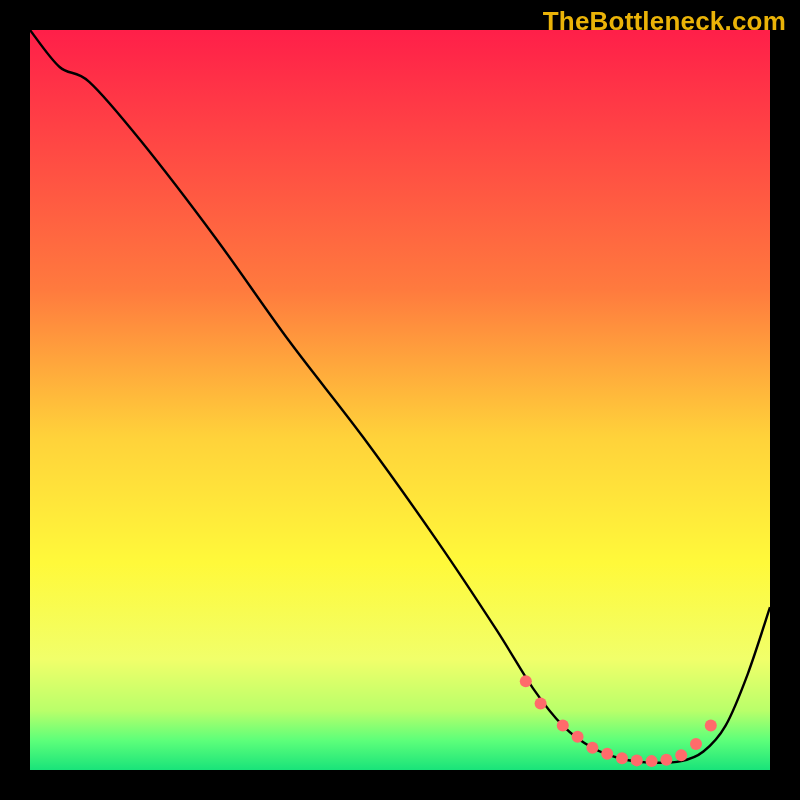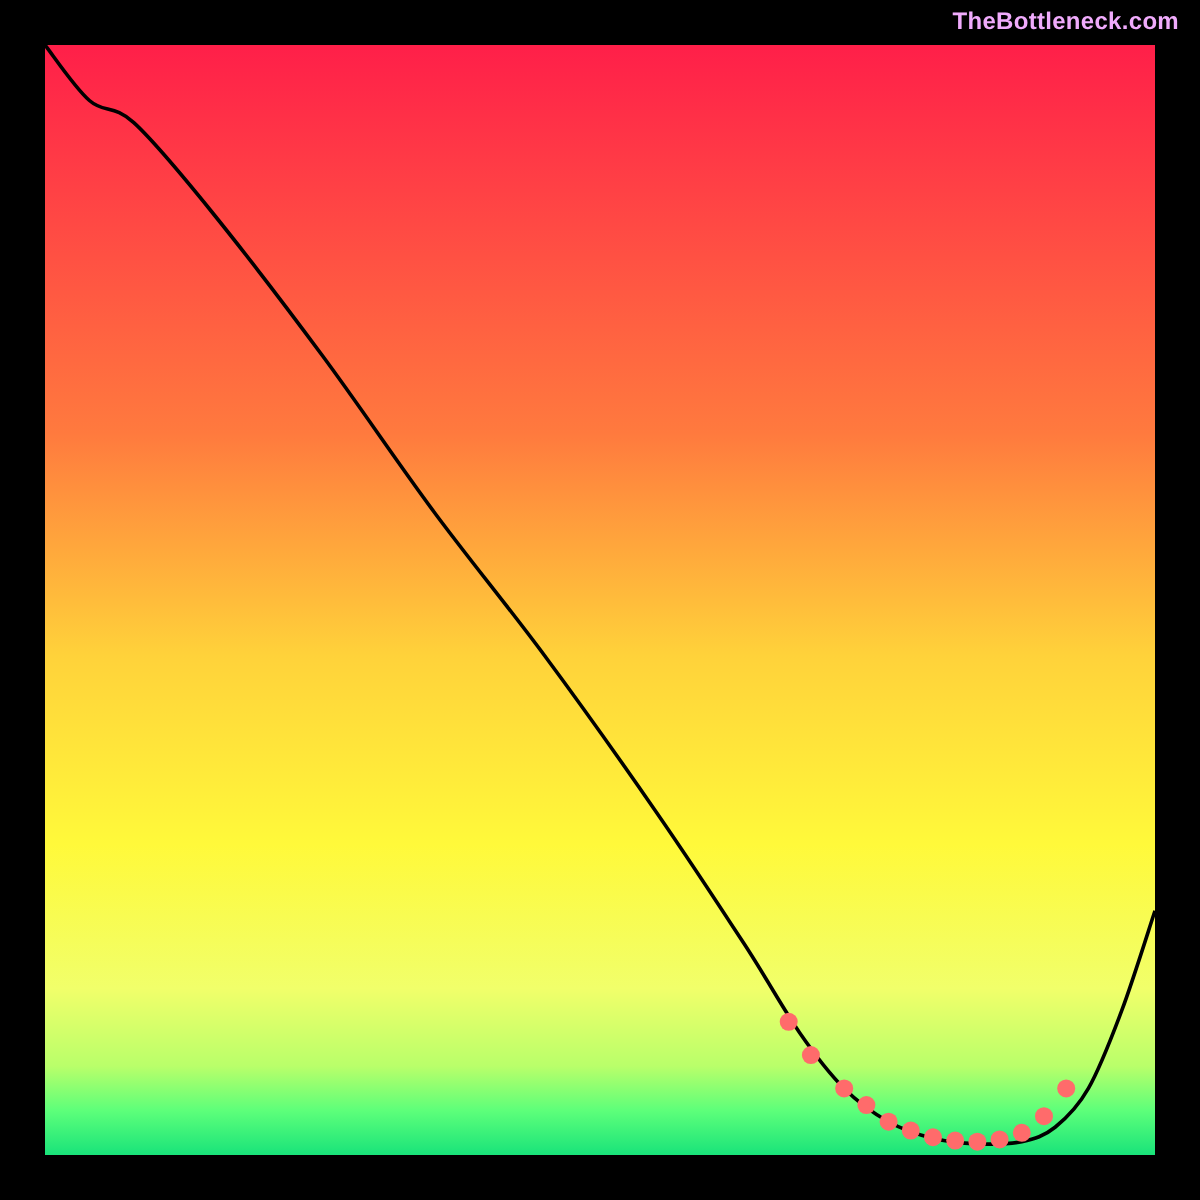--- a/index.html
+++ b/index.html
@@ -15,23 +15,23 @@
     left: 30px;
     top: 30px;
     width: 740px;
     height: 740px;
   }
   .watermark {
     position: absolute;
     top: 6px;
     right: 14px;
     font-family: Arial, Helvetica, sans-serif;
-    font-size: 16px;
+    font-size: 26px;
     font-weight: 600;
-    color: #f0abfc;
+    color: #eab308;
     letter-spacing: 0.2px;
   }
   svg { display: block; }
 </style>
 </head>
 <body>
 
 <div class="frame">
   <div class="watermark">TheBottleneck.com</div>
 

